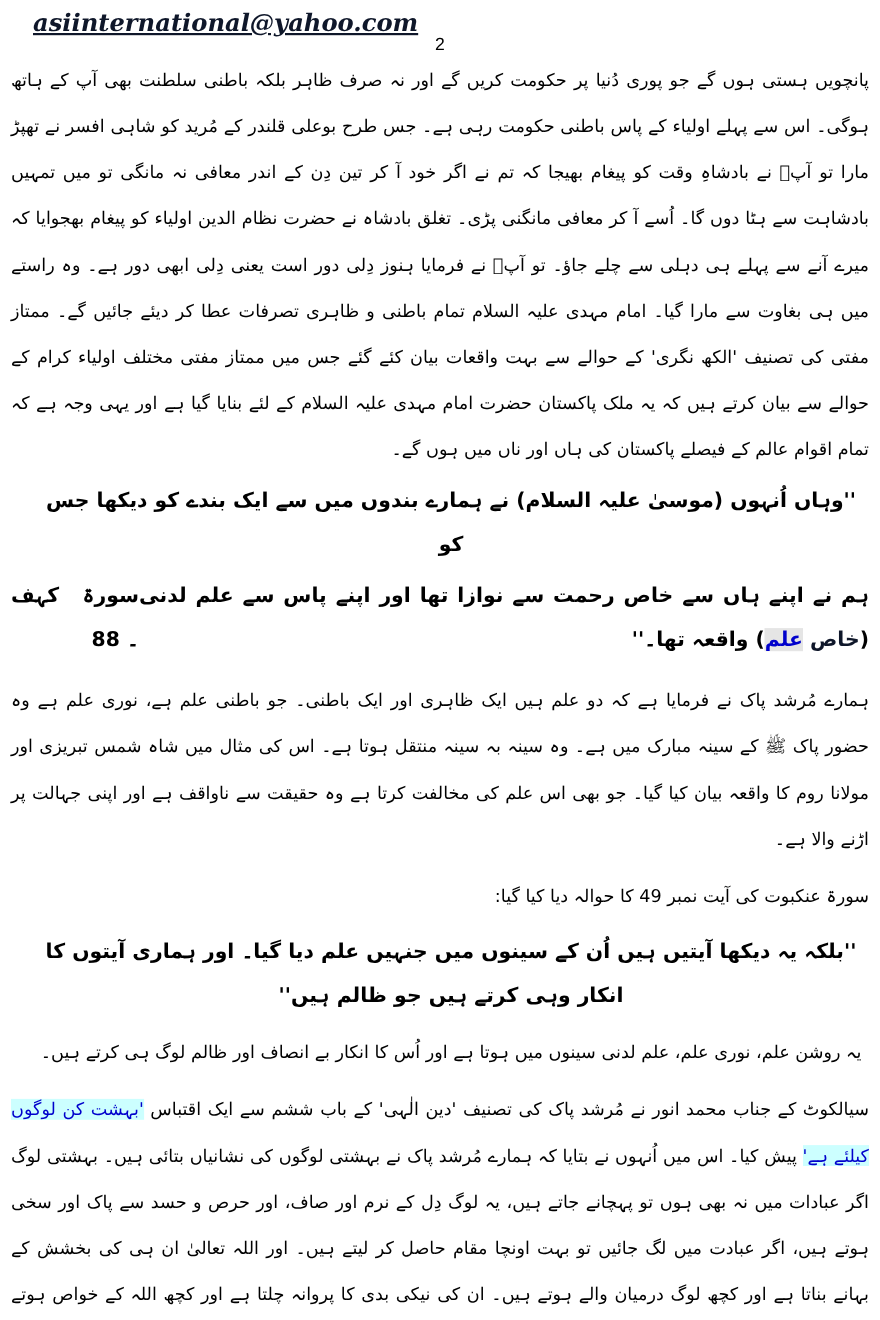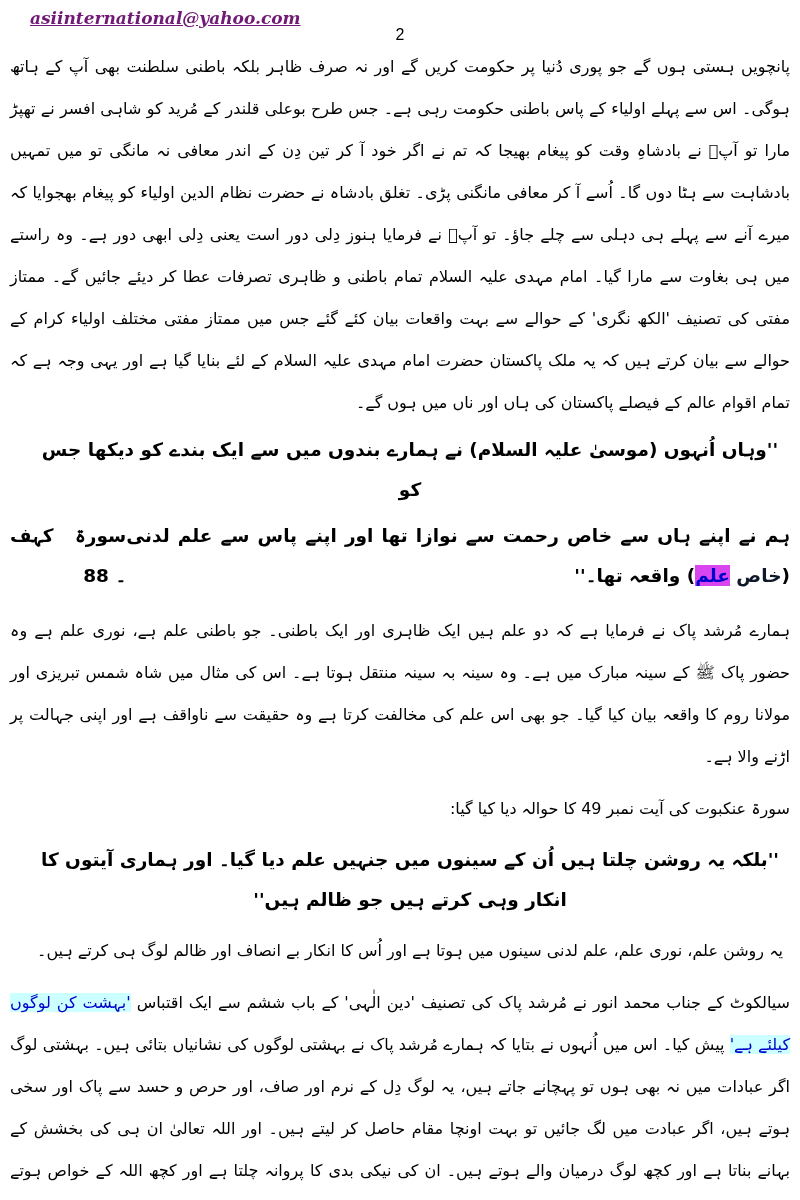--- a/index.html
+++ b/index.html
@@ -7,37 +7,37 @@
   body {
     width:800px; height:1200px; margin:0 auto; position:relative;
     font-family:"DejaVu Sans", sans-serif; color:#000; overflow:hidden;
   }
   .page { width:800px; height:1200px; padding:6px 10px 0 10px; position:relative; }
 
   
   .top-email {
     display:inline-block; margin-left:20px; margin-top:2px;
     font-family:"DejaVu Serif", serif; font-style:italic; font-weight:bold;
-    font-size:17px; color:#701a75; text-decoration:underline; cursor:pointer;
+    font-size:22px; color:#0f172a; text-decoration:underline; cursor:pointer;
   }
   .page-num { text-align:center; font-size:16px; font-family:"Liberation Sans", sans-serif; margin-top:-2px; }
 
   
   .urdu {
     direction:rtl; unicode-bidi:embed; text-align:justify;
     font-family:"DejaVu Sans", sans-serif; font-size:16px; line-height:42px;
     color:#000;
   }
   .para1 { margin-top:2px; }
   .single { text-align:right; }
   .indent { text-indent:42px; }
   .center { text-align:center;margin-left:20px; }
   .quoteline { font-size:18.5px; font-weight:bold; line-height:40px; }
   .row { display:flex; direction:rtl; justify-content:space-between; align-items:baseline; }
-  .hl-yellow { color:#0000CC; background:#d946ef; font-weight:bold; }
+  .hl-yellow { color:#0000CC; background:#e5e5e5; font-weight:bold; }
   .hl-blue-pre { color:#0f172a; font-weight:bold; }
   .hl-cyan { color:#0000CC; background:#CCFFFF; }
   .mt6{margin-top:6px;} .mt10{margin-top:10px;} .mt14{margin-top:14px;}
 </style>
 </head>
 <body>
 
 <div class="page">
 
   <div>
@@ -54,19 +54,19 @@
     <span>
       <span>ہم نے اپنے ہاں سے خاص رحمت سے نوازا تھا اور اپنے پاس سے علم لدنی (</span><span class="hl-blue-pre">خاص </span><span class="hl-yellow">علم</span><span>) واقعہ تھا۔''</span>
     </span>
     <span>سورۃ کہف ۔  88</span>
   </div>
 
   <p class="urdu mt14">ہمارے مُرشد پاک  نے فرمایا ہے کہ دو علم ہیں ایک ظاہری اور ایک باطنی۔ جو باطنی علم ہے، نوری علم ہے وہ حضور پاک  ﷺ  کے سینہ مبارک میں ہے۔ وہ سینہ بہ سینہ منتقل ہوتا ہے۔ اس کی مثال میں شاہ شمس تبریزی اور مولانا روم کا واقعہ بیان کیا گیا۔ جو بھی اس علم کی مخالفت کرتا ہے وہ حقیقت سے ناواقف ہے اور اپنی جہالت پر اڑنے والا ہے۔</p>
 
   <p class="urdu single mt10">سورۃ عنکبوت کی آیت نمبر 49 کا حوالہ دیا کیا گیا:</p>
 
-  <p class="urdu center quoteline mt10">''بلکہ یہ روشن چلتا ہیں اُن کے سینوں میں جنہیں علم دیا گیا۔ اور ہماری آیتوں کا انکار وہی کرتے ہیں جو ظالم ہیں''</p>
+  <p class="urdu center quoteline mt10">''بلکہ یہ دیکھا آیتیں ہیں اُن کے سینوں میں جنہیں علم دیا گیا۔ اور ہماری آیتوں کا انکار وہی کرتے ہیں جو ظالم ہیں''</p>
 
   <p class="urdu center mt10">یہ روشن علم،  نوری علم،  علم لدنی سینوں میں ہوتا ہے اور اُس کا انکار بے انصاف اور ظالم لوگ ہی کرتے ہیں۔</p>
 
   <p class="urdu mt10"><span class="indent">سیالکوٹ کے جناب محمد انور نے مُرشد پاک کی تصنیف  'دین الٰہی'  کے باب ششم سے ایک اقتباس </span><span class="hl-cyan">'بہشت کن لوگوں کیلئے ہے'</span><span> پیش کیا۔ اس میں اُنہوں نے بتایا کہ ہمارے مُرشد پاک نے بہشتی لوگوں کی نشانیاں بتائی ہیں۔ بہشتی لوگ اگر عبادات میں نہ بھی ہوں تو پہچانے جاتے ہیں،  یہ لوگ دِل کے نرم اور صاف،  اور حرص و حسد سے پاک اور سخی ہوتے ہیں،  اگر عبادت میں لگ جائیں تو بہت اونچا مقام حاصل کر لیتے ہیں۔ اور اللہ تعالیٰ ان ہی کی بخشش کے بہانے بناتا ہے اور کچھ لوگ درمیان والے ہوتے ہیں۔ ان کی نیکی بدی کا پروانہ چلتا ہے اور کچھ اللہ کے خواص ہوتے ہیں۔ ان ہی کی روحوں نے ازل میں اللہ سے محبت کری تھی ان کو جنت دوزخ سے مقصد نہیں، بلکہ اللہ کے عشق میں اپنا تن من دھن لٹا دیتے ہیں۔ اللہ کے ذکر اور رحمت سے اپنی روحوں کو چمکا لیتے ہیں،  دیدارِ الٰہی بھی حاصل کر لیتے ہیں،  جنت الفردوس (جنت کا سب سے اعلیٰ مقام) صرف ان ہی روحوں کے لئے مخصوص ہے۔ اور ان ہی کے لئے حدیث ہے:</span></p>
 
 </div>
 
 </body></html>

